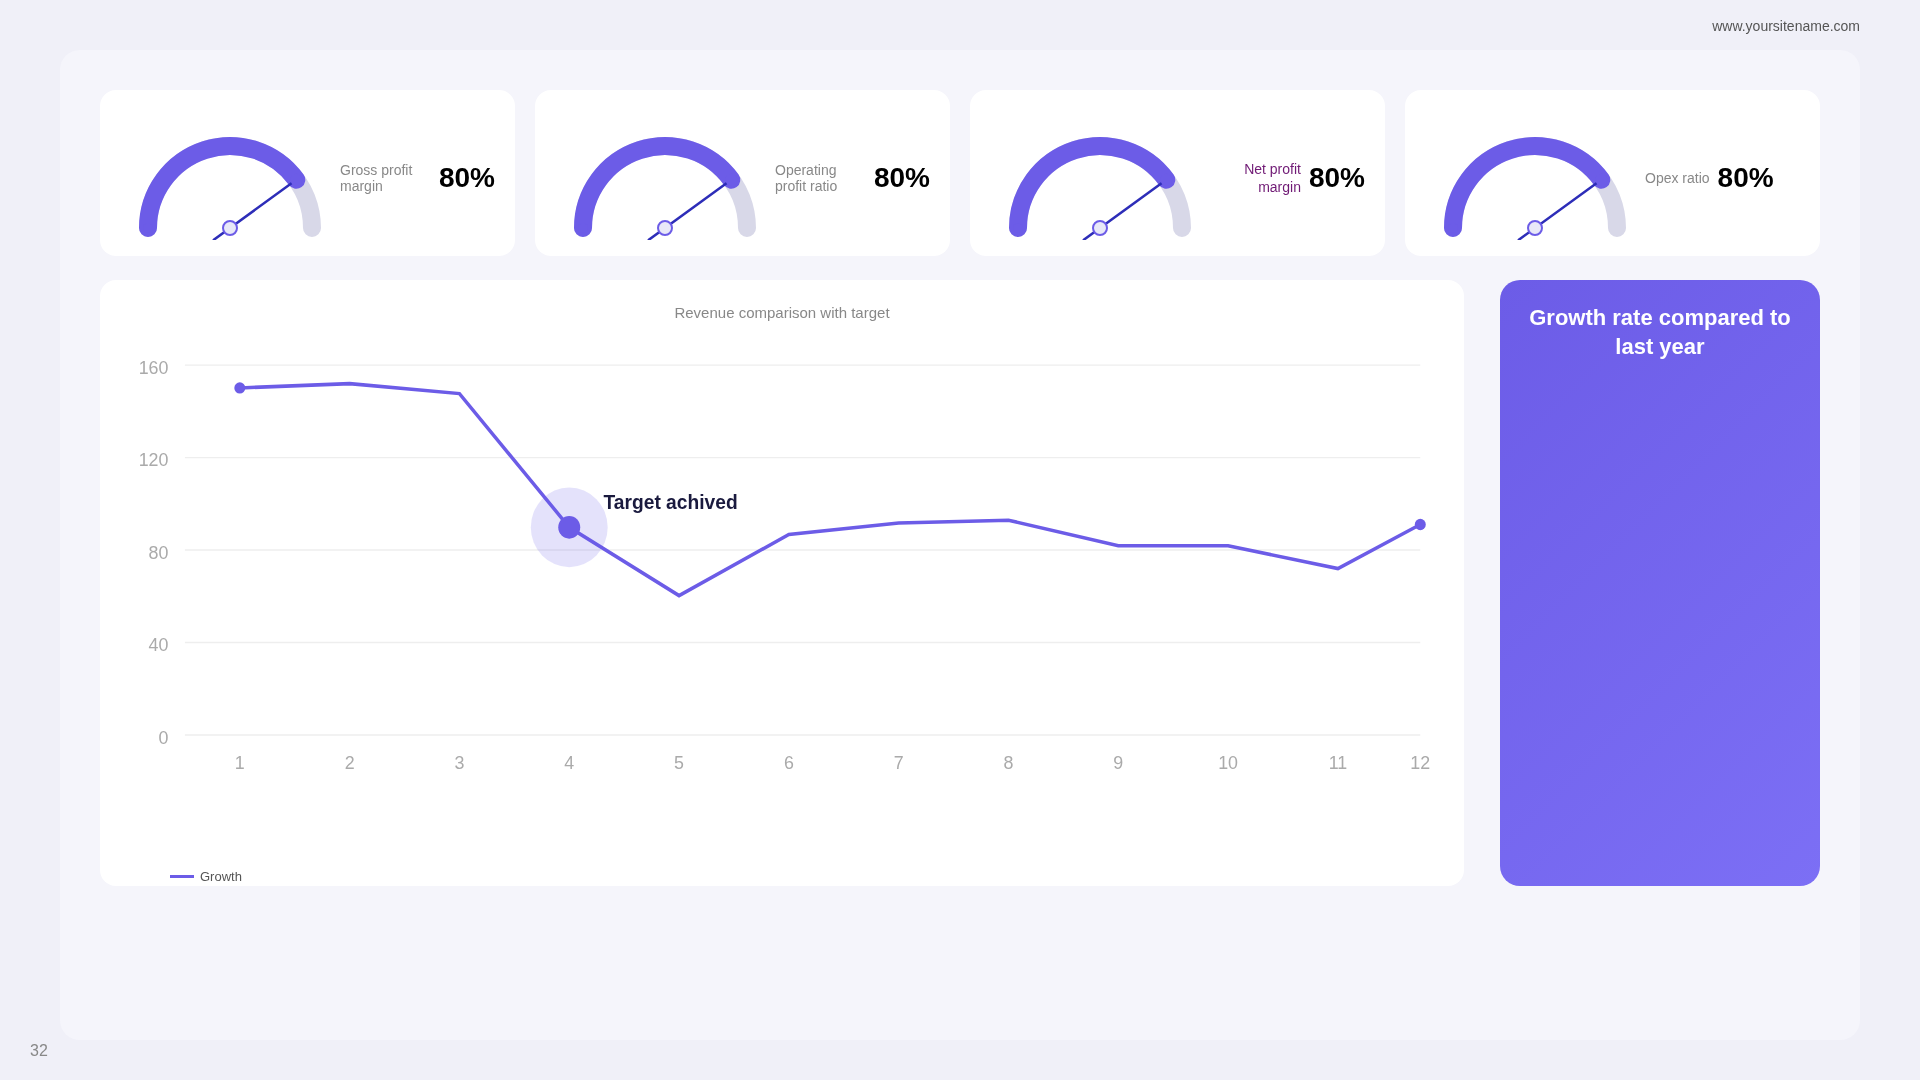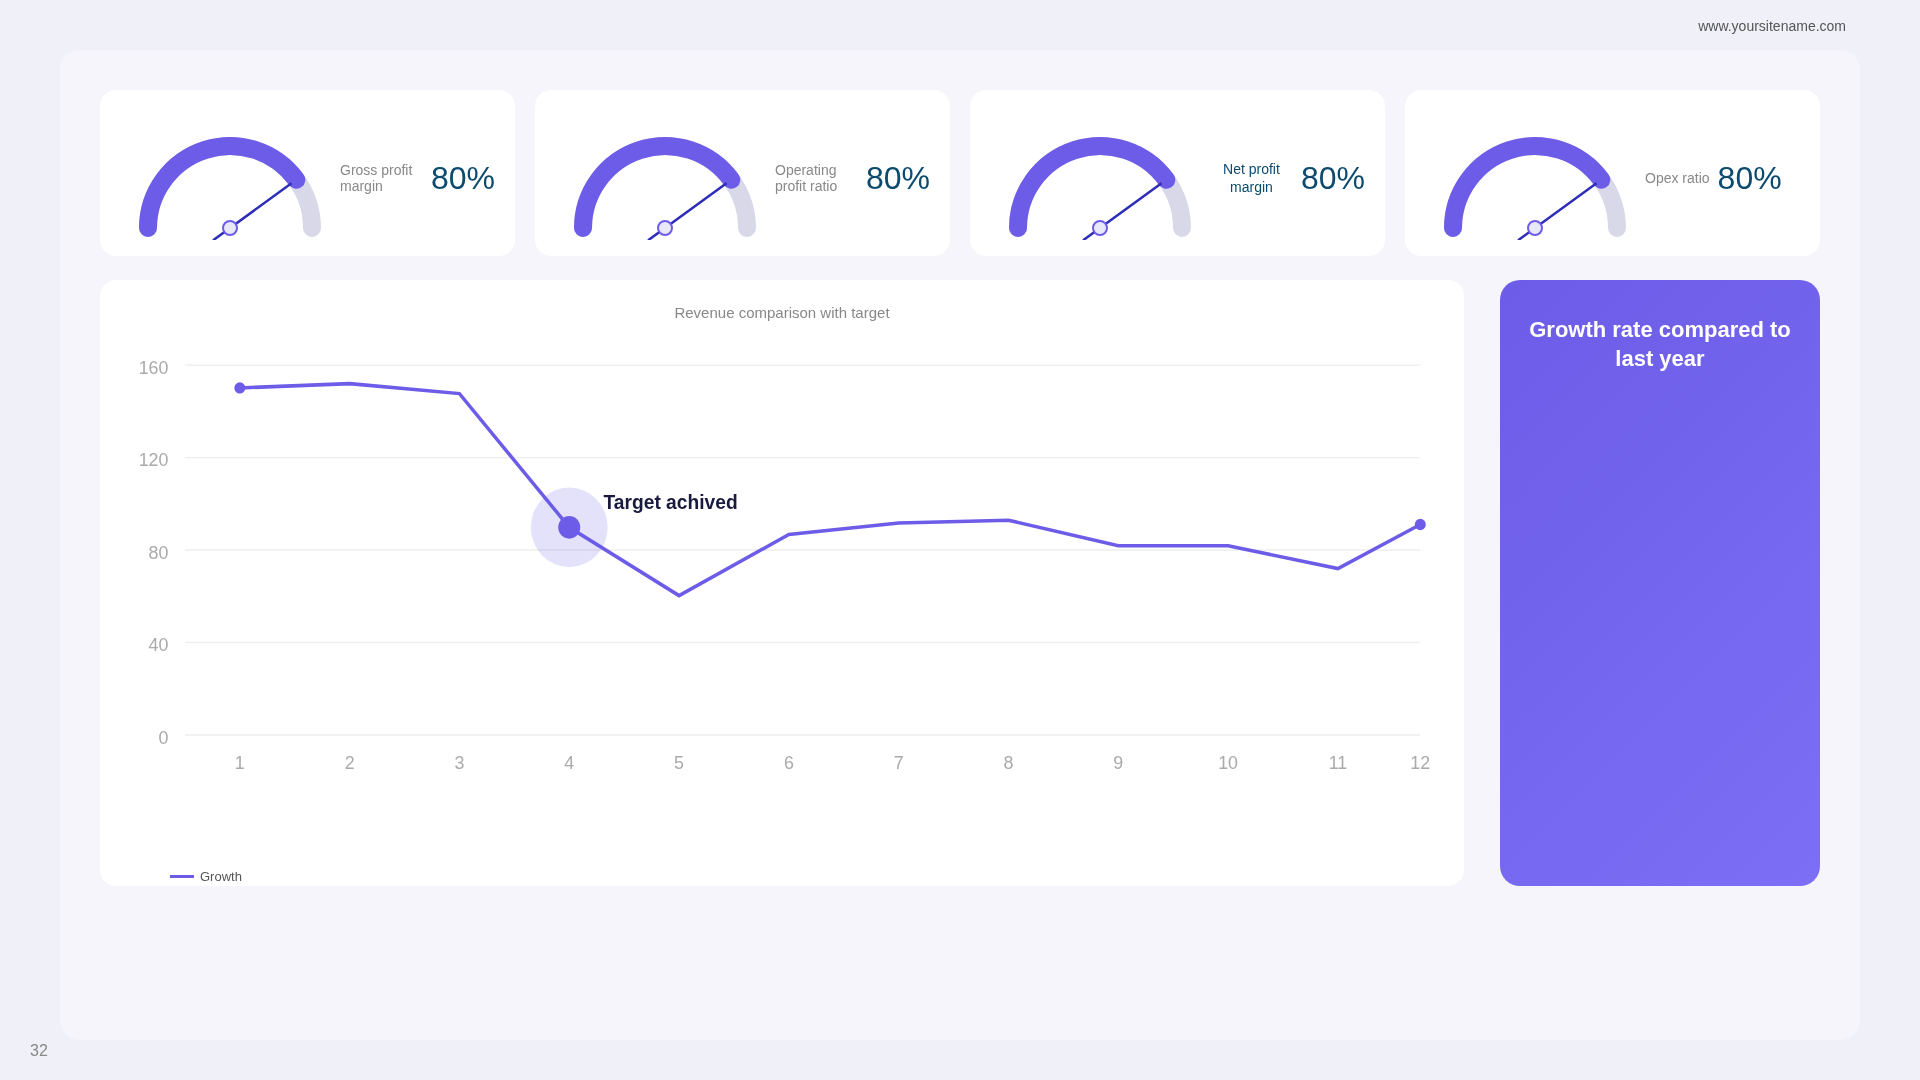--- a/index.html
+++ b/index.html
@@ -7,21 +7,21 @@
       background: #f0f0f8;
       font-family: 'Segoe UI', Arial, sans-serif;
       width: 1920px;
       height: 1080px;
       overflow: hidden;
       position: relative;
     }
     .site-url {
       position: absolute;
       top: 18px;
-      right: 74px;
+      right: 60px;
       font-size: 14px;
       color: #555;
     }
     .main-container {
       position: absolute;
       top: 50px;
       left: 60px;
       right: 60px;
       bottom: 40px;
       background: #f5f5fb;
@@ -56,28 +56,28 @@
       display: flex;
       align-items: center;
       gap: 8px;
       margin-top: 6px;
     }
     .gauge-label {
       font-size: 14px;
       color: #888;
     }
     .gauge-value {
-      font-size: 32px;
-      font-weight: 400;
-      color: #0c4a6e;
+      font-size: 28px;
+      font-weight: 700;
+      color: #000000;
     }
     .gauge-label-multi {
-      text-align: center;
+      text-align: right;
       font-size: 14px;
-      color: #0c4a6e;
+      color: #701a75;
       line-height: 1.3;
     }
     .bottom-row {
       display: flex;
       gap: 36px;
       flex: 1;
     }
     .chart-card {
       background: white;
       border-radius: 16px;
@@ -91,21 +91,21 @@
       color: #888;
       margin-bottom: 10px;
     }
     .growth-card {
       width: 320px;
       background: linear-gradient(135deg, #6c5ce7 0%, #7c6ff5 100%);
       border-radius: 20px;
       display: flex;
       flex-direction: column;
       align-items: center;
-      padding: 36px 24px;
+      padding: 24px 24px;
     }
     .growth-card-title {
       font-size: 22px;
       font-weight: 700;
       color: white;
       text-align: center;
       margin-bottom: 30px;
       line-height: 1.3;
     }
     .donut-wrapper {

